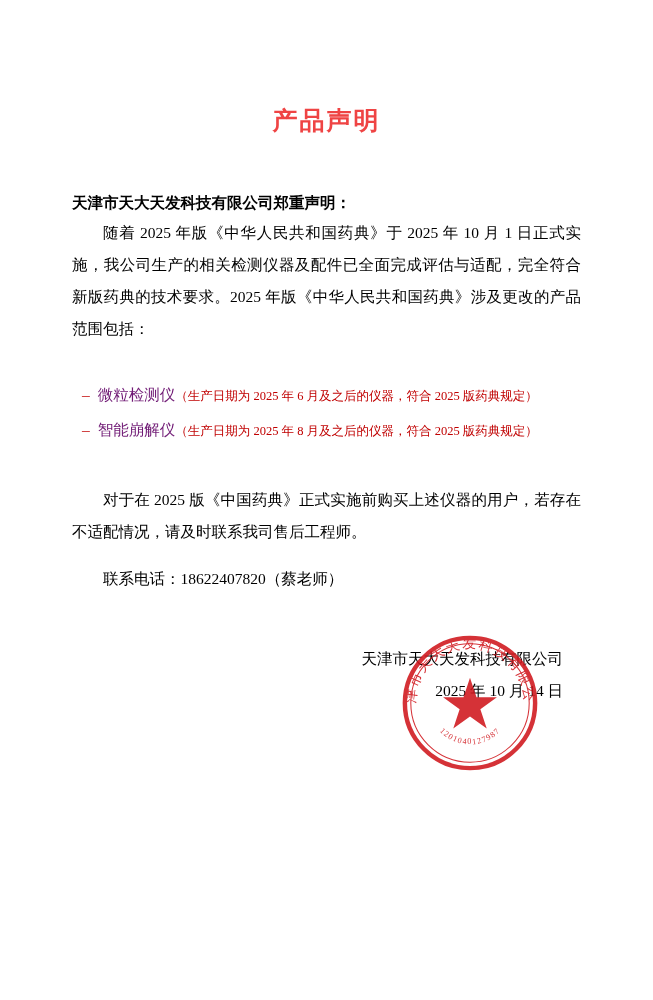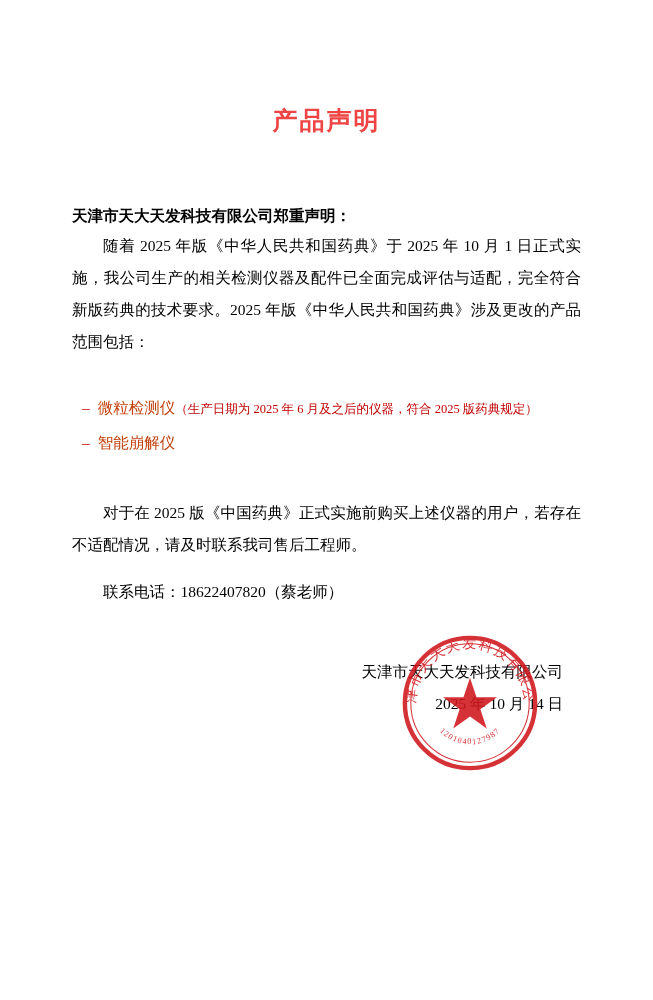--- a/index.html
+++ b/index.html
@@ -25,21 +25,21 @@
     margin: 0;
     padding-top: 104px;
     text-align: center;
     color: #ef4444;
     font-size: 25px;
     font-weight: bold;
     letter-spacing: 2px;
     font-family: "Liberation Serif", "DejaVu Serif", serif;
   }
   .salutation {
-    margin-top: 64px;
+    margin-top: 51px;
     font-size: 15.5px;
     font-weight: bold;
     line-height: 1.9;
   }
   .body-para {
     margin-top: 0;
     font-size: 15.5px;
     line-height: 2.05;
     text-align: justify;
     text-indent: 2em;
@@ -56,21 +56,21 @@
     line-height: 2.05;
     margin-bottom: 4px;
     padding-left: 10px;
   }
   .bullet-dash {
     color: #c00000;
     margin-right: 8px;
     font-size: 15.5px;
   }
   .bullet-main {
-    color: #c2410c;
+    color: #701a75;
     white-space: nowrap;
   }
   .bullet-note {
     color: #c00000;
     font-size: 12.5px;
     white-space: nowrap;
   }
   .closing-para {
     margin-top: 38px;
     font-size: 15.5px;
@@ -124,20 +124,21 @@
 
   <ul class="bullet-list">
     <li class="bullet-item">
       <span class="bullet-dash">–</span>
       <span class="bullet-main">微粒检测仪</span>
       <span class="bullet-note">（生产日期为 2025 年 6 月及之后的仪器，符合 2025 版药典规定）</span>
     </li>
     <li class="bullet-item">
       <span class="bullet-dash">–</span>
       <span class="bullet-main">智能崩解仪</span>
+      <span class="bullet-note">（生产日期为 2025 年 8 月及之后的仪器，符合 2025 版药典规定）</span>
     </li>
   </ul>
 
   <p class="closing-para">对于在 2025 版《中国药典》正式实施前购买上述仪器的用户，若存在不适配情况，请及时联系我司售后工程师。</p>
 
   <div class="contact-line">联系电话：18622407820（蔡老师）</div>
 
   <div class="sign-block">
     <div class="sign-company">天津市天大天发科技有限公司</div>
     <div class="sign-date">2025 年 10 月 14 日</div>

